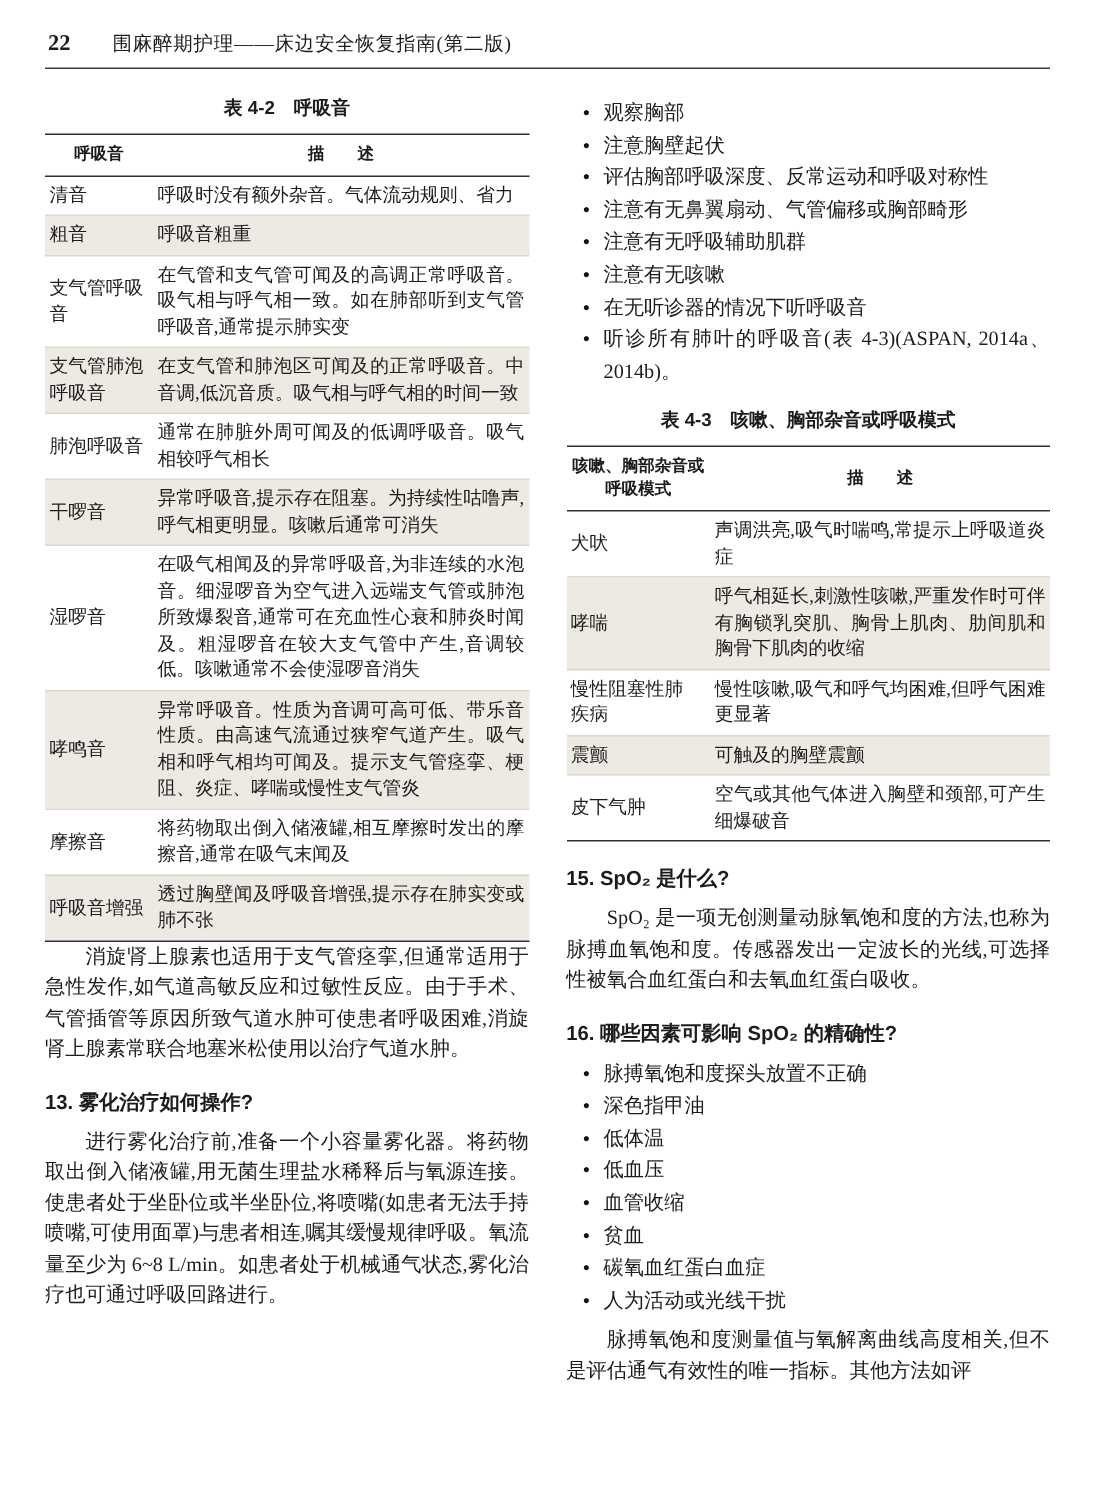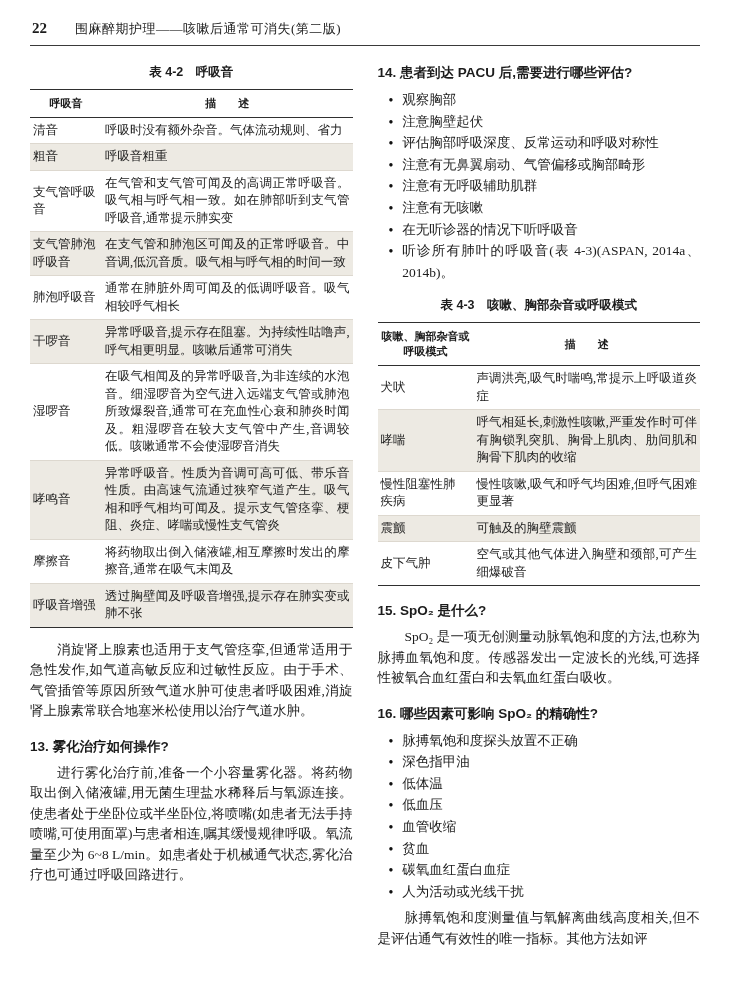--- a/index.html
+++ b/index.html
@@ -38,39 +38,39 @@
   }
   .btable tbody tr:first-child td { border-top:none; }
   .t42 .c1 { width:72px; }
   .t43 .c1 { width:96px; }
   .btable td.c1 { text-align:left; padding-right:6px; }
   .btable td.c2 { text-align:justify; }
   tr.shade td { background:#edeae3; }
 
   .para { font-size:13.5px; line-height:1.52; text-align:justify; }
   .indent { text-indent:2em; }
-  .mt { margin-top:12px; }
+  .mt { }
   .qhead {
     font-family:"Liberation Sans","DejaVu Sans",sans-serif;
     font-size:13.5px; font-weight:bold; margin:16px 0 7px 0;
   }
   .qhead.first { margin-top:2px; }
 
   ul.bullets { list-style:none; margin:2px 0 6px 0; }
   .bullets li { display:flex; gap:9px; font-size:13.5px; line-height:1.6; padding-left:11px; text-align:justify; }
   .bdot { font-size:8px; line-height:21px; flex:0 0 auto; color:#111; }
 </style>
 </head>
 <body>
 
 <div class="page">
 
   <header class="page-header">
     <span class="pagenum">22</span>
-    <span class="booktitle">围麻醉期护理——咳嗽后通常可消失(第二版)</span>
+    <span class="booktitle">围麻醉期护理——床边安全恢复指南(第二版)</span>
   </header>
   <div class="header-rule"></div>
 
   <div class="columns">
 
     <div class="col">
 
       <div class="tcap">表 4-2　呼吸音</div>
 
       <table class="btable t42">
@@ -126,21 +126,20 @@
 
       <p class="para indent mt">消旋肾上腺素也适用于支气管痉挛,但通常适用于急性发作,如气道高敏反应和过敏性反应。由于手术、气管插管等原因所致气道水肿可使患者呼吸困难,消旋肾上腺素常联合地塞米松使用以治疗气道水肿。</p>
 
       <h3 class="qhead">13. 雾化治疗如何操作?</h3>
       <p class="para indent">进行雾化治疗前,准备一个小容量雾化器。将药物取出倒入储液罐,用无菌生理盐水稀释后与氧源连接。使患者处于坐卧位或半坐卧位,将喷嘴(如患者无法手持喷嘴,可使用面罩)与患者相连,嘱其缓慢规律呼吸。氧流量至少为 6~8 L/min。如患者处于机械通气状态,雾化治疗也可通过呼吸回路进行。</p>
 
     </div>
 
     <div class="col">
 
-      <h3 class="qhead first">14. 患者到达 PACU 后,需要进行哪些评估?</h3>
 
       <ul class="bullets">
         <li>
           <span class="bdot">●</span>
           <span>观察胸部</span>
         </li>
         <li>
           <span class="bdot">●</span>
           <span>注意胸壁起伏</span>
         </li>

